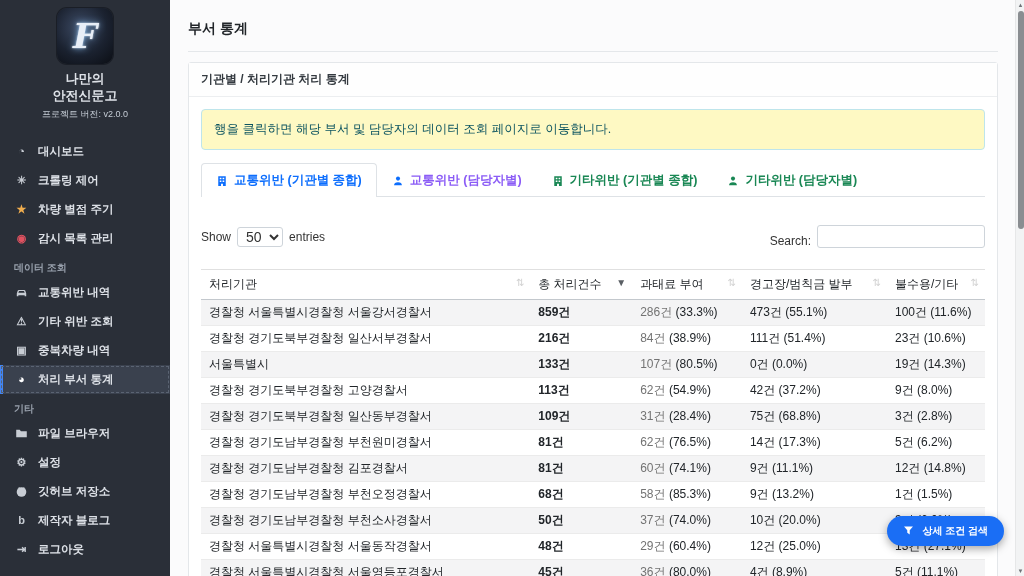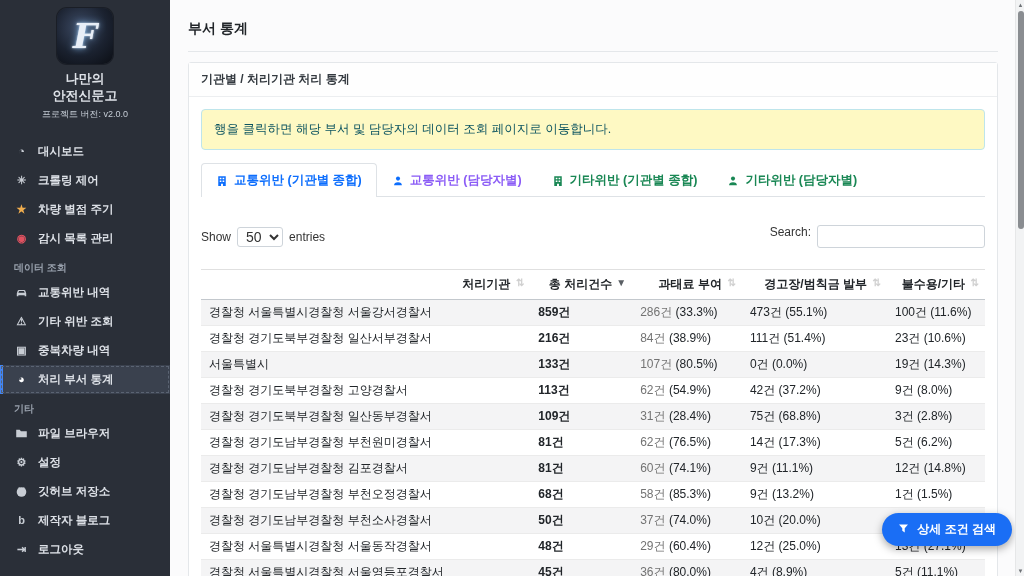--- a/index.html
+++ b/index.html
@@ -69,45 +69,45 @@
   }
   .tab.active { background:#fff; border-color:#dee2e6; box-shadow:0 1px 0 #fff; }
   .tab .tab-icon { display:inline-flex; }
 
   .controls { display:flex; justify-content:space-between; align-items:center; font-size:12px; color:#333; margin-bottom:21px; }
   .show-group { display:flex; align-items:center; gap:6px; }
   .page-length {
     font-size:14px; color:#333; border:1px solid #ced4da; border-radius:3px;
     padding:0 4px; background:#fff;
   }
-  .search-group { display:flex; align-items:flex-start; gap:6px; }
+  .search-group { display:flex; align-items:flex-end; gap:6px; }
   .search-input { width:168px; height:23px; border:1px solid #ced4da; border-radius:3px; padding:0 6px; font-size:12px; }
 
   table.data { width:100%; border-collapse:collapse; font-size:12px; color:#212529; border-top:1px solid #e0e0e0; }
   table.data th {
-    text-align:right; padding:6px 20px 6px 8px; font-weight:bold;
+    text-align:left; padding:6px 20px 6px 8px; font-weight:normal;
     border-bottom:1px solid #c3c8cd; position:relative; white-space:nowrap;
   }
   table.data th .sort-icon { position:absolute; right:6px; top:7px; color:#d0d0d0; font-size:10px; }
   table.data th .sort-icon.sorted { color:#5a5f64; }
   table.data td { padding:4px 8px; border-bottom:1px solid #ebebeb; white-space:nowrap; }
   tr.stripe { background:#f4f4f5; }
   tbody tr { cursor:pointer; }
   .col-agency { width:42%; }
   .col-total  { width:13%; }
   .col-fine   { width:14%; }
   .col-warn   { width:18.5%; }
   .col-other  { width:12.5%; }
   .bold { font-weight:bold; }
   .red { color:#737373; font-weight:normal; }
 
   .fab {
-    position:absolute; right:12px; bottom:30px;
+    position:absolute; right:20px; bottom:30px;
     background:#1a6ef5; color:#fff; border:none; border-radius:50px;
-    padding:8px 16px; font-size:12px; font-weight:bold;
+    padding:8px 16px; font-size:10px; font-weight:bold;
     display:flex; align-items:center; gap:8px;
     box-shadow:0 3px 8px rgba(0,0,0,.35); cursor:pointer;
     font-family:"Liberation Sans", sans-serif;
     margin-top:31px;
   }
 
   
   .scrollbar-track {
     position:fixed; right:0; top:0; width:9px; height:576px;
     background:#f2f3f4; border-left:1px solid #e6e7e8;

